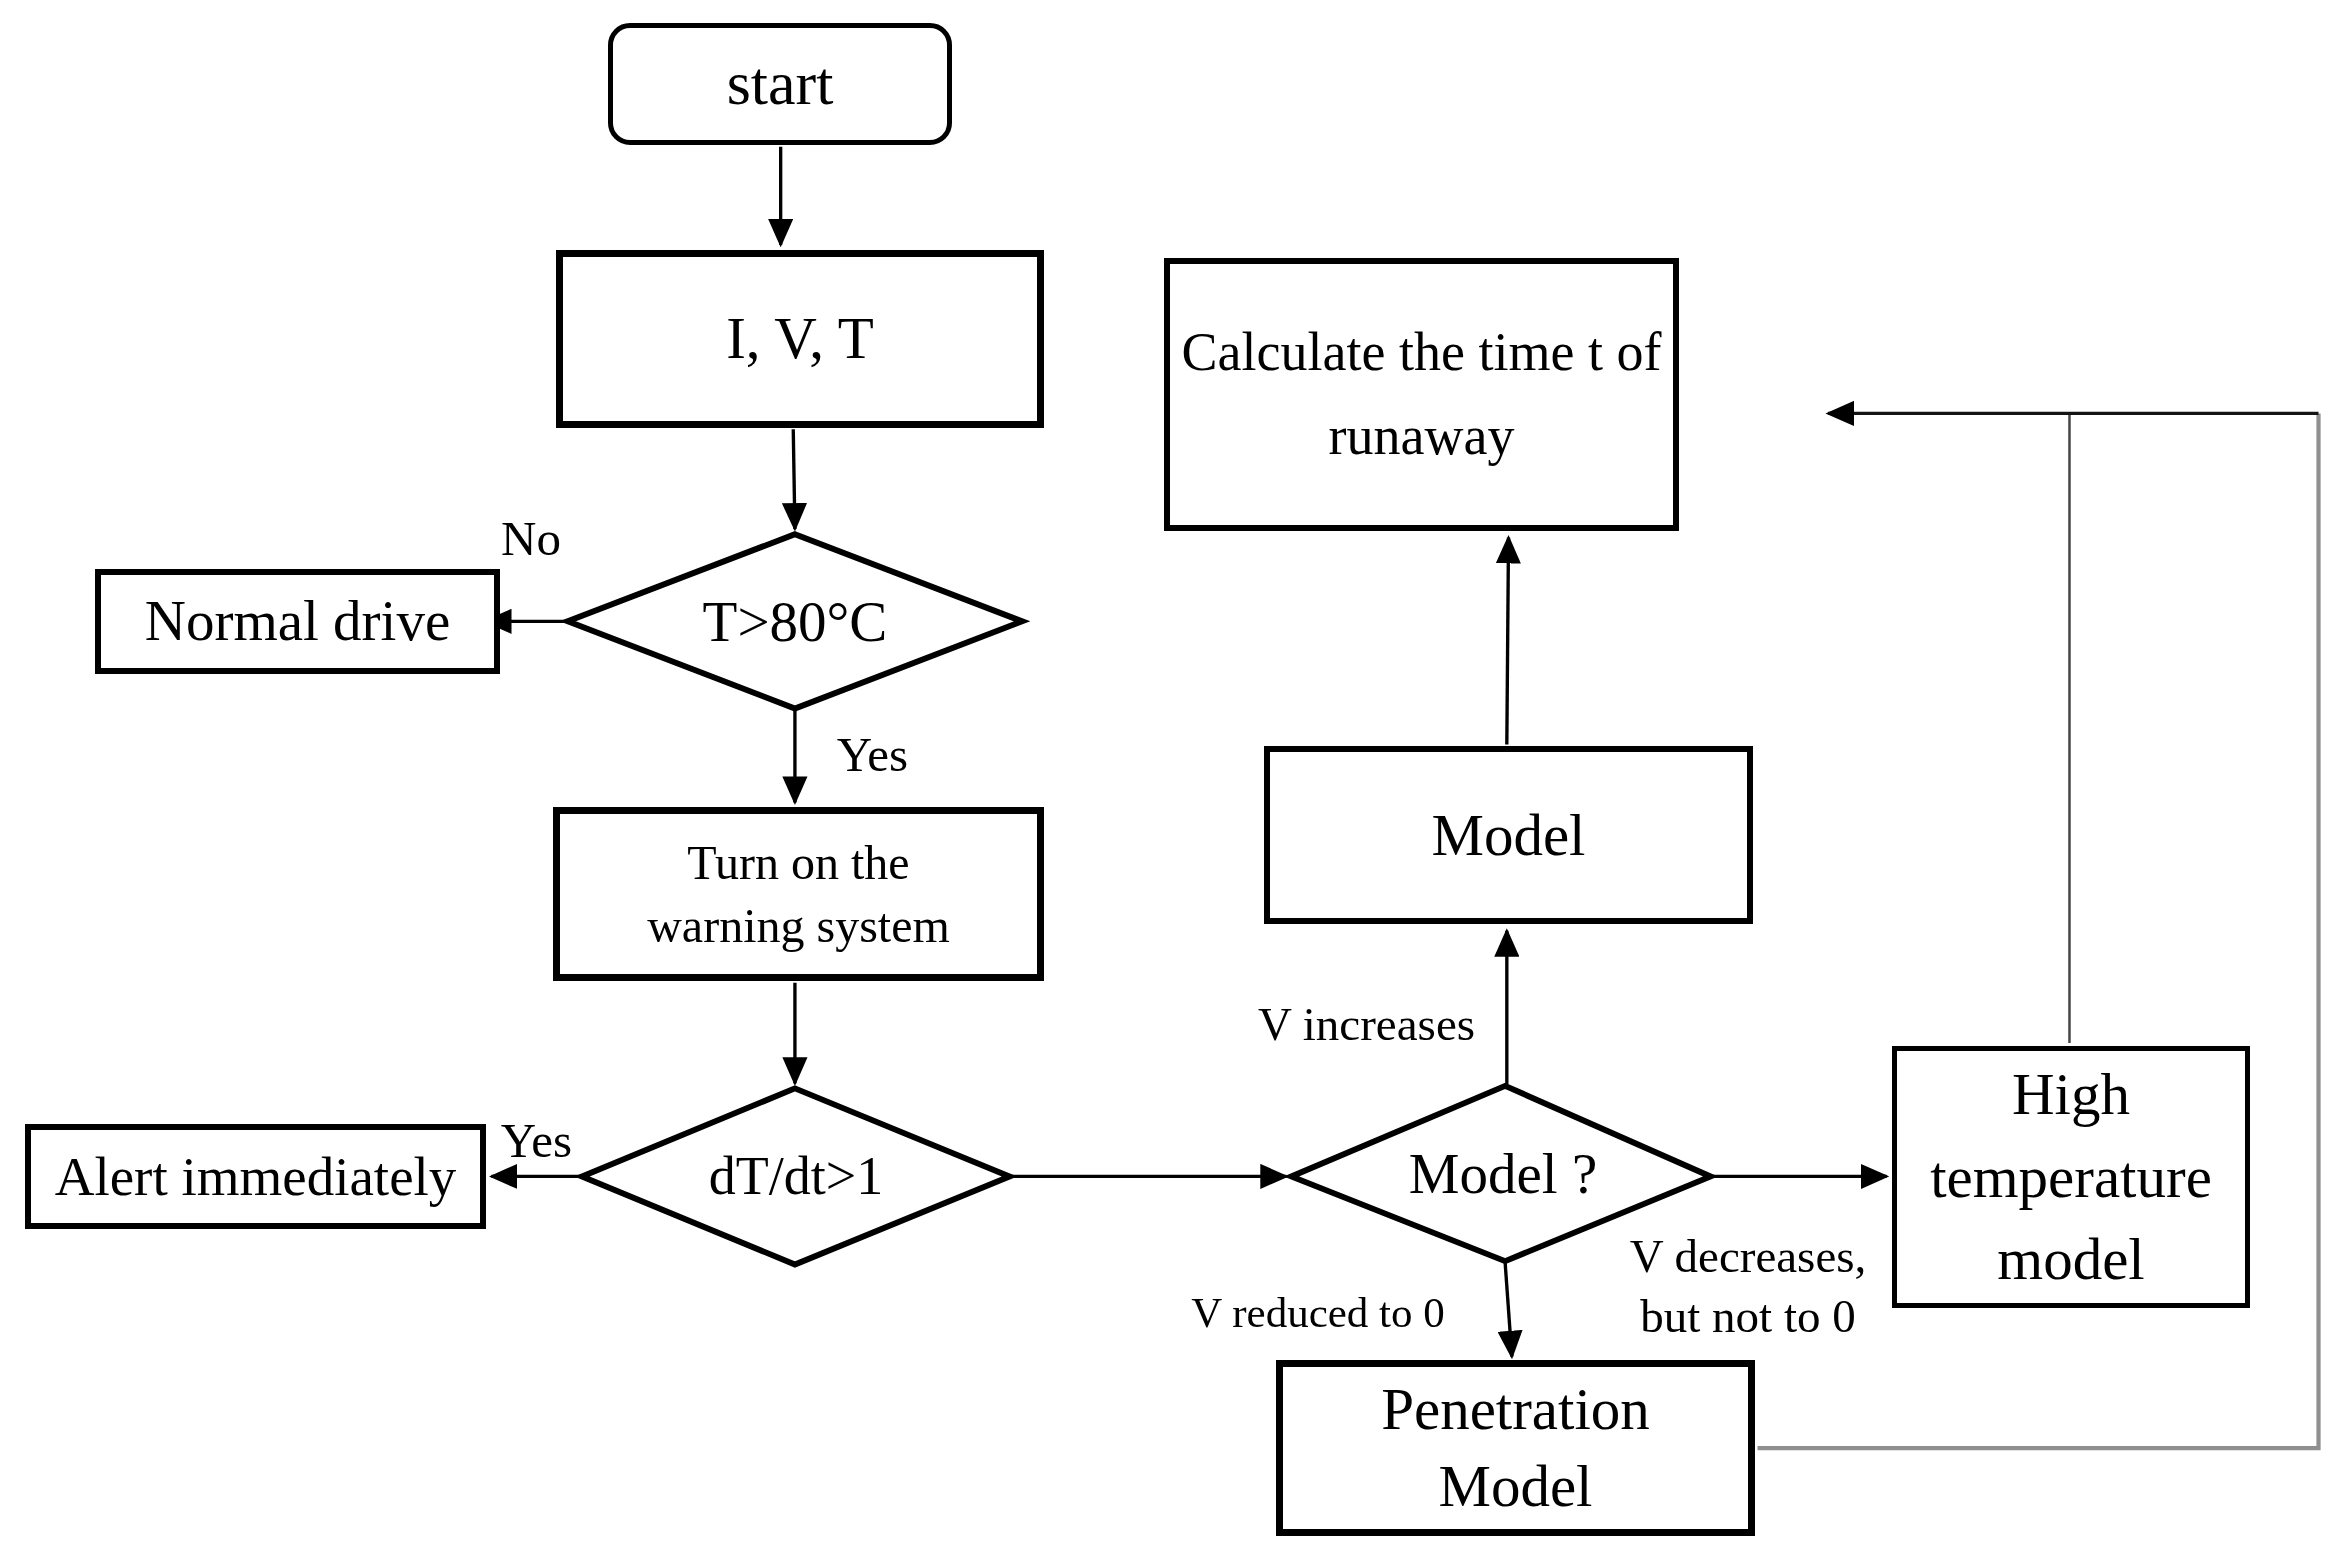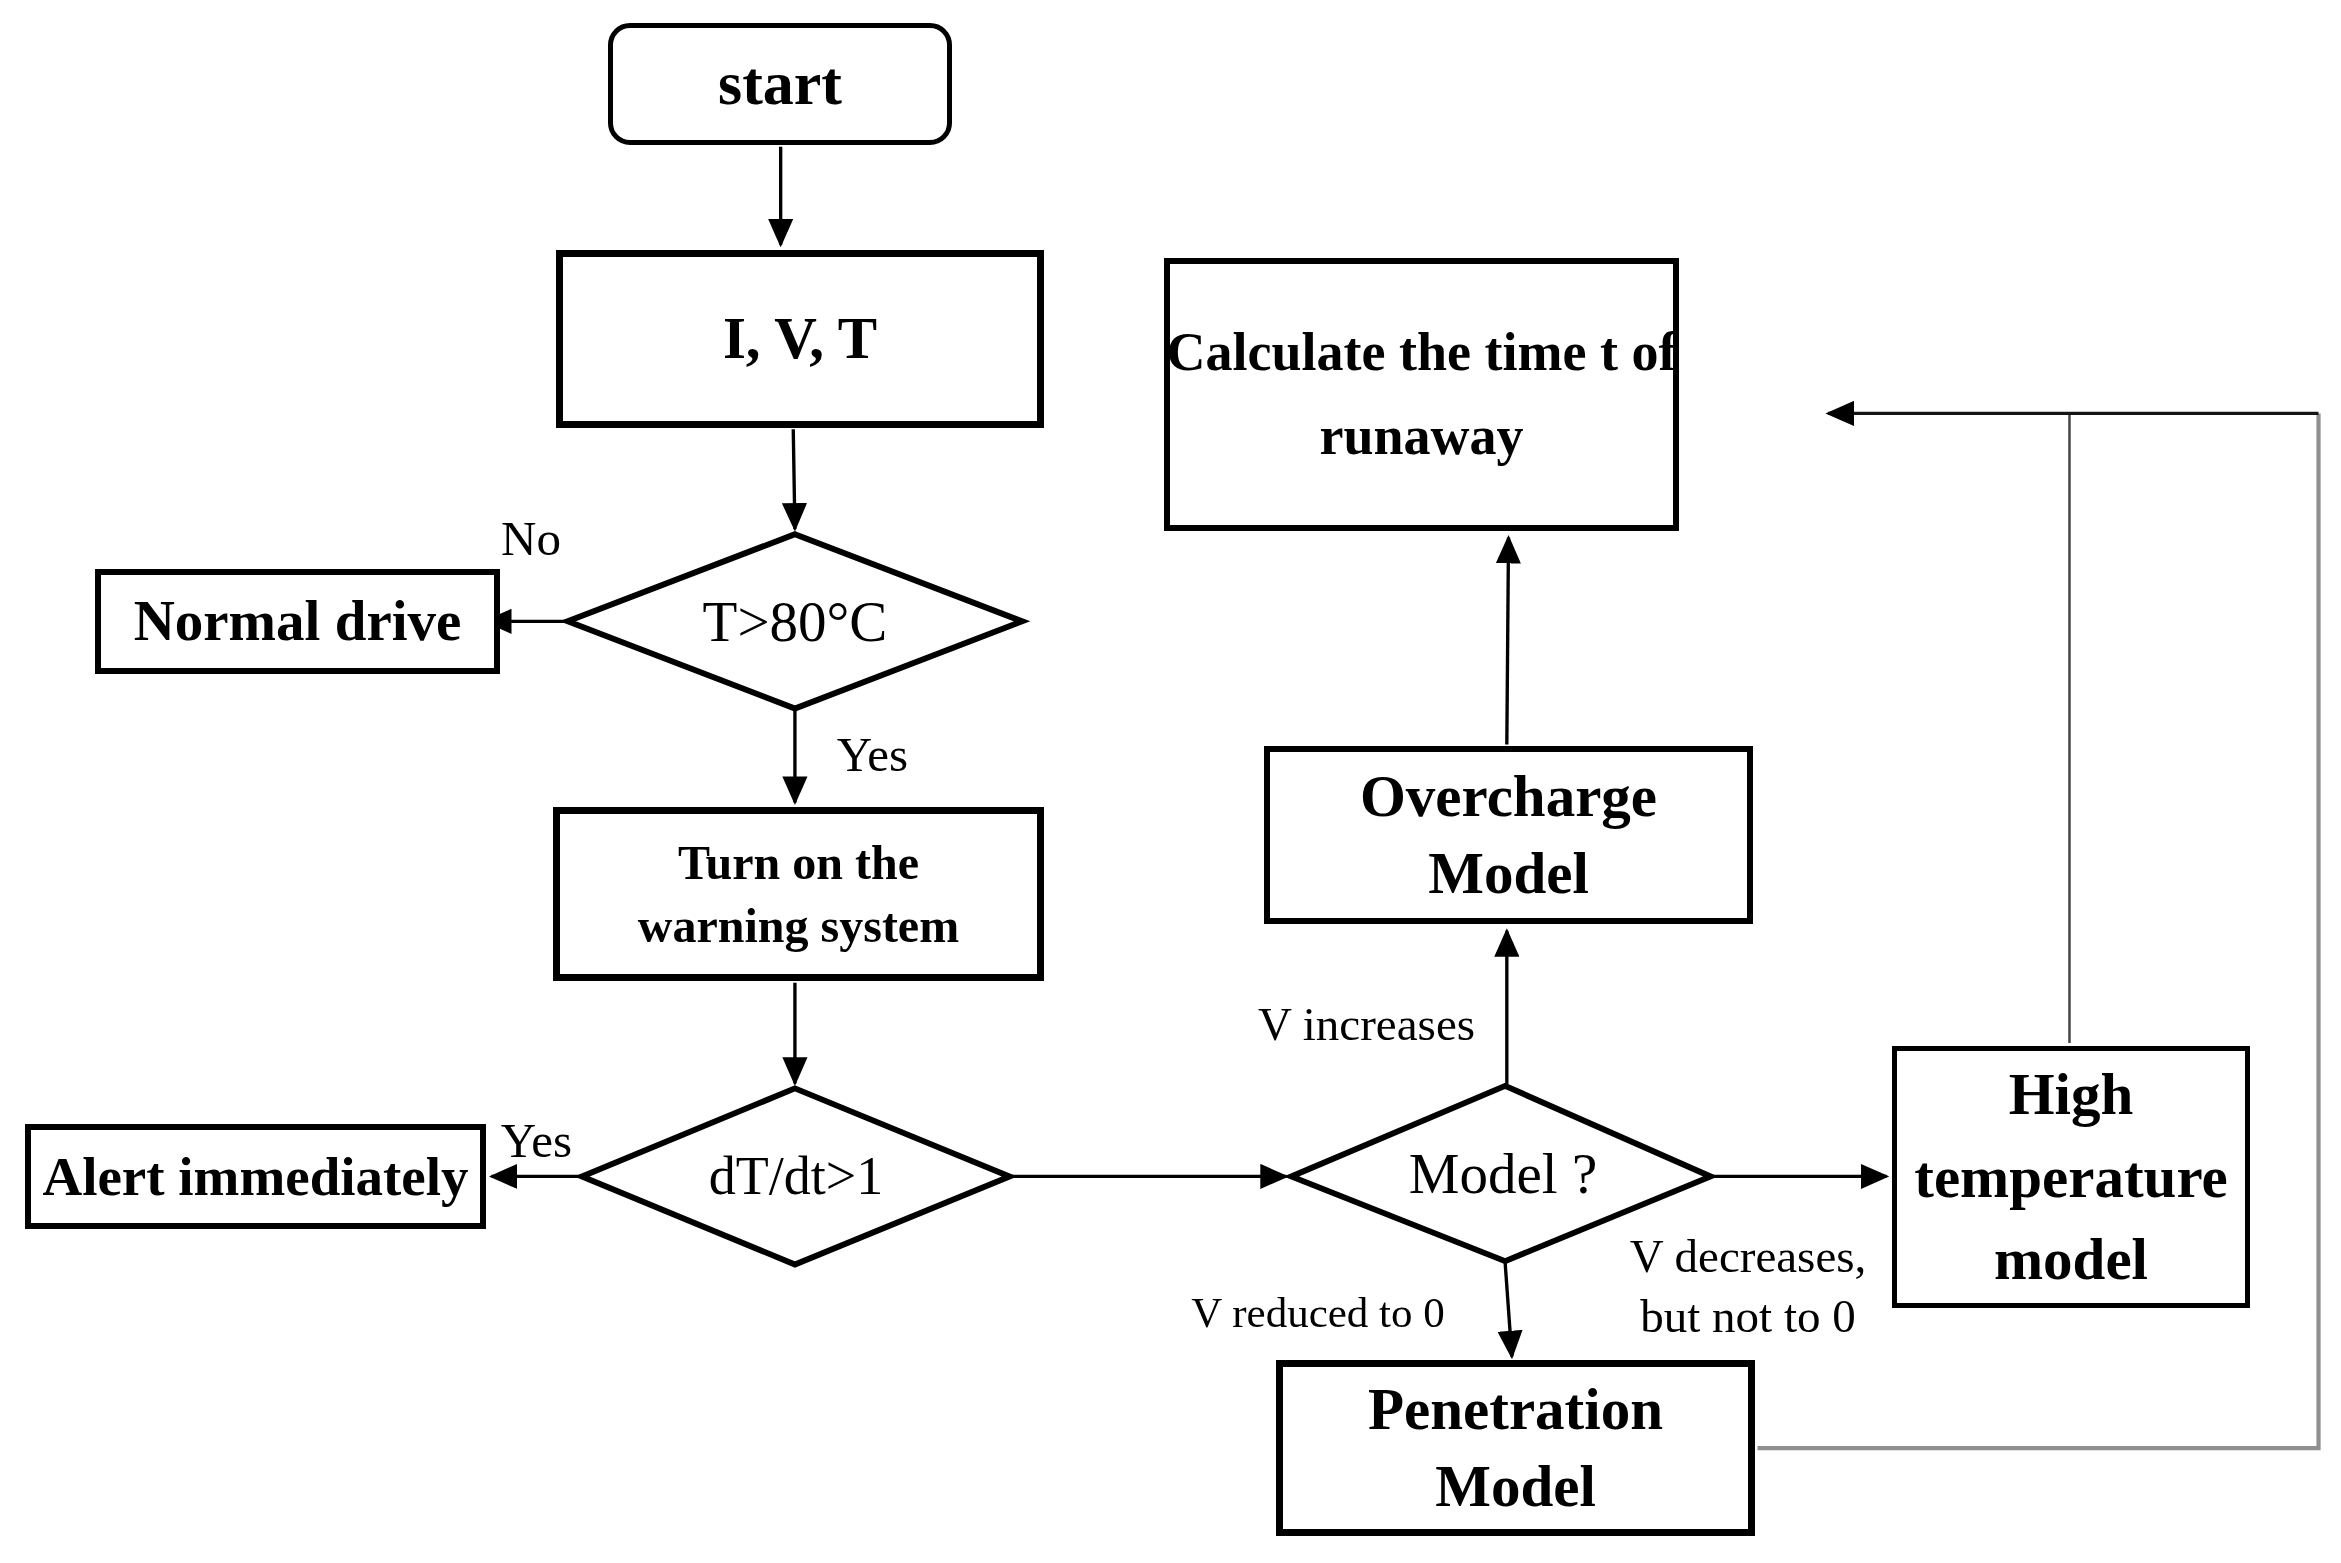--- a/index.html
+++ b/index.html
@@ -18,21 +18,21 @@
     box-sizing:border-box;
     background:#fff;
     border:7.5px solid #000;
     display:flex;
     flex-direction:column;
     align-items:center;
     justify-content:center;
     text-align:center;
     line-height:1.3;
   }
-  .node .ln{white-space:nowrap;font-weight:bold;}
+  .node .ln{white-space:nowrap;}
   .dtext{
     position:absolute;
     transform:translate(-50%,-50%);
     white-space:nowrap;
     text-align:center;
   }
   .elabel{
     position:absolute;
     text-align:center;
     white-space:nowrap;
@@ -94,21 +94,20 @@
   <div class="node" style="left:25px;top:1124px;width:461px;height:105px;border-width:6.7px;font-size:55px;">
     <div class="ln">Alert immediately</div>
   </div>
 
   <div class="node" style="left:1164px;top:258px;width:515px;height:273px;border-width:6.7px;font-size:54px;line-height:1.55;">
     <div class="ln">Calculate the time t of</div>
     <div class="ln">runaway</div>
   </div>
 
   <div class="node" style="left:1264px;top:746px;width:489px;height:178px;border-width:6.7px;font-size:59px;line-height:1.3;">
-    <div class="ln">Overcharge</div>
     <div class="ln">Model</div>
   </div>
 
   <div class="node" style="left:1892px;top:1046px;width:358px;height:262px;border-width:5.9px;font-size:59px;line-height:1.4;">
     <div class="ln">High</div>
     <div class="ln">temperature</div>
     <div class="ln">model</div>
   </div>
 
   <div class="node" style="left:1276px;top:1360px;width:479px;height:176px;font-size:59px;line-height:1.3;">

